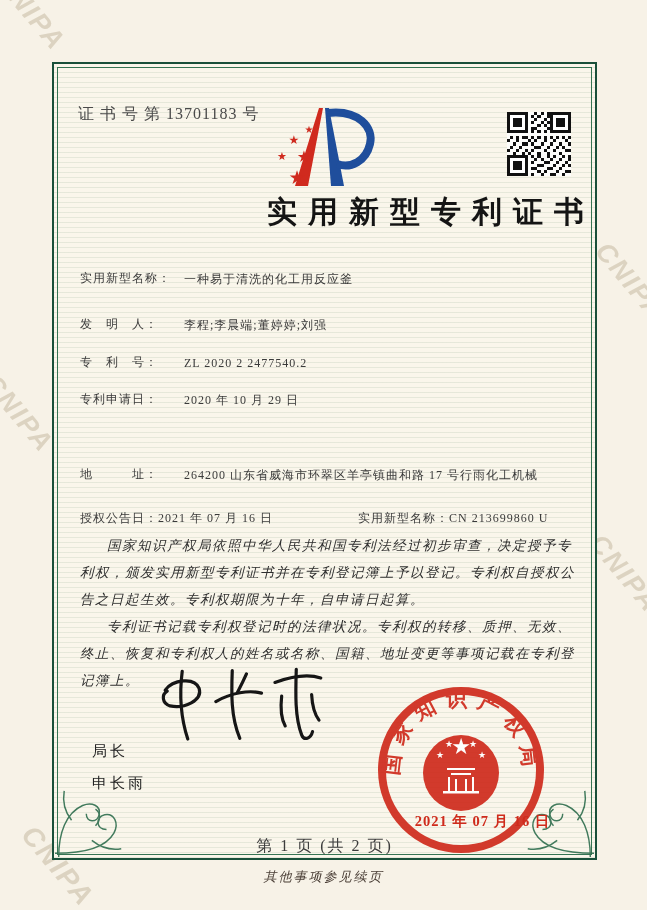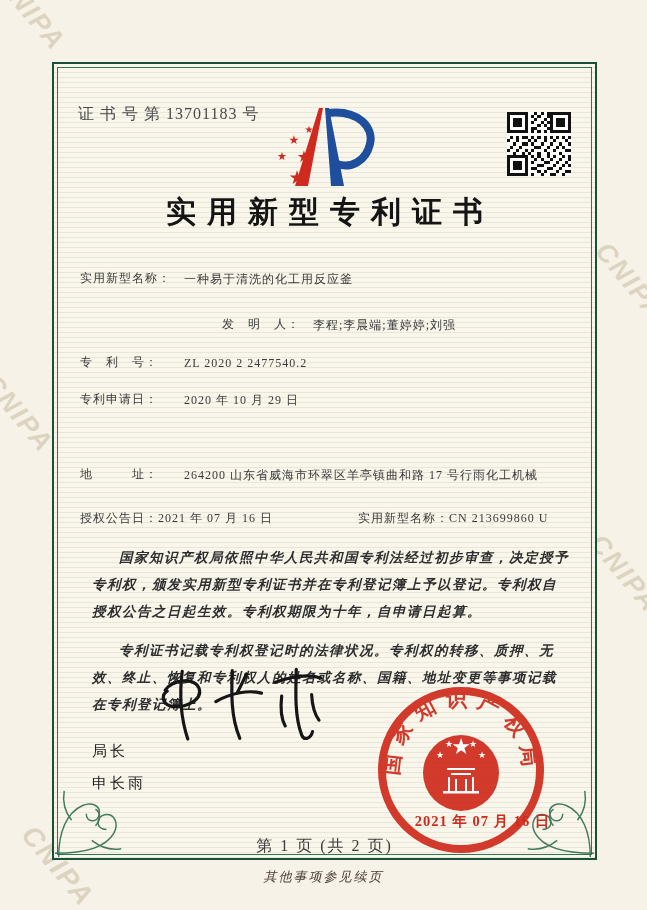--- a/index.html
+++ b/index.html
@@ -9,30 +9,30 @@
       font-weight:bold;font-style:italic;color:#cfc4ae;opacity:.65;
       transform:rotate(50deg);letter-spacing:2px;pointer-events:none;}
   .frame{position:absolute;left:52px;top:62px;width:541px;height:794px;
       border:2px solid #19503a;background:
       repeating-linear-gradient(0deg, rgba(125,158,128,.16) 0px, rgba(125,158,128,.16) 1px,
         rgba(0,0,0,0) 1px, rgba(0,0,0,0) 5px), #faf6eb;}
   .frame-inner{position:absolute;inset:3px;border:1px solid #35745352;border:1px solid #357453;pointer-events:none;}
   .cert-no{position:absolute;left:24px;top:40px;font-size:16px;color:#4a4a4a;letter-spacing:1px;}
   .logo{position:absolute;left:204px;top:36px;width:134px;height:92px;}
   .qr{position:absolute;left:453px;top:48px;width:64px;height:64px;background:#fdfdfb;}
-  .title{position:absolute;left:0;top:128px;width:100%;text-align:center;
+  .title{position:absolute;left:0;top:128px;width:100%;text-align:right;
       font-size:30px;font-weight:bold;color:#141414;letter-spacing:11px;text-indent:11px;}
   .field{position:absolute;left:26px;width:505px;font-size:12px;color:#3a3a3a;letter-spacing:1px;}
   .field .lbl{display:inline-block;min-width:104px;vertical-align:top;}
   .field .val{display:inline-block;vertical-align:top;line-height:1.65;}
   .val-addr{max-width:386px;}
   .grant2{position:absolute;left:278px;top:0;}
   .paras{position:absolute;left:26px;top:468px;width:502px;font-size:13.5px;color:#2e2e2e;
       line-height:2.0;letter-spacing:1.5px;font-style:italic;}
-  .paras p{margin:12px;text-indent:2em;font-weight:bold;}
+  .paras p{margin:0;text-indent:2em;}
   .signoff{position:absolute;left:38px;top:672px;font-size:15px;color:#222;letter-spacing:3px;line-height:2.1;}
   .signature{position:absolute;left:96px;top:592px;transform:rotate(-3deg);}
   .seal{position:absolute;left:321px;top:620px;width:172px;height:172px;opacity:.92;}
   .seal-date{position:absolute;left:336px;top:748px;width:185px;text-align:center;
       font-size:14.5px;color:#cf2b1c;letter-spacing:1px;font-weight:bold;}
   .page-no{position:absolute;left:0;top:772px;width:100%;text-align:center;
       font-size:16px;color:#3c3c3c;letter-spacing:2px;}
   .cont-note{position:absolute;left:0;top:868px;width:647px;text-align:center;
       font-size:13px;color:#4c4038;letter-spacing:2px;font-style:italic;}
   .corner{position:absolute;bottom:1px;width:92px;height:92px;}
@@ -98,21 +98,21 @@
         <rect x="1" y="15" width="5" height="5" fill="#fff"></rect>
         <rect x="2" y="16" width="3" height="3" fill="#111"></rect>
       <path fill="#111" d="M9 0h1v1h-1zM11 0h1v1h-1zM13 0h1v1h-1zM8 1h1v1h-1zM10 1h1v1h-1zM13 1h1v1h-1zM9 2h1v1h-1zM12 2h1v1h-1zM8 3h1v1h-1zM11 3h1v1h-1zM13 3h1v1h-1zM10 4h1v1h-1zM12 4h1v1h-1zM8 5h1v1h-1zM9 5h1v1h-1zM13 5h1v1h-1zM8 6h1v1h-1zM10 6h1v1h-1zM12 6h1v1h-1zM1 8h1v1h-1zM3 8h1v1h-1zM5 8h1v1h-1zM6 8h1v1h-1zM8 8h1v1h-1zM10 8h1v1h-1zM12 8h1v1h-1zM14 8h1v1h-1zM16 8h1v1h-1zM18 8h1v1h-1zM20 8h1v1h-1zM0 9h1v1h-1zM3 9h1v1h-1zM7 9h1v1h-1zM9 9h1v1h-1zM12 9h1v1h-1zM15 9h1v1h-1zM19 9h1v1h-1zM2 10h1v1h-1zM5 10h1v1h-1zM6 10h1v1h-1zM8 10h1v1h-1zM11 10h1v1h-1zM14 10h1v1h-1zM17 10h1v1h-1zM20 10h1v1h-1zM1 11h1v1h-1zM4 11h1v1h-1zM9 11h1v1h-1zM10 11h1v1h-1zM13 11h1v1h-1zM16 11h1v1h-1zM18 11h1v1h-1zM0 12h1v1h-1zM3 12h1v1h-1zM6 12h1v1h-1zM8 12h1v1h-1zM12 12h1v1h-1zM15 12h1v1h-1zM19 12h1v1h-1zM20 12h1v1h-1zM2 13h1v1h-1zM5 13h1v1h-1zM7 13h1v1h-1zM10 13h1v1h-1zM13 13h1v1h-1zM17 13h1v1h-1zM8 14h1v1h-1zM10 14h1v1h-1zM13 14h1v1h-1zM15 14h1v1h-1zM18 14h1v1h-1zM20 14h1v1h-1zM9 15h1v1h-1zM11 15h1v1h-1zM14 15h1v1h-1zM17 15h1v1h-1zM20 15h1v1h-1zM8 16h1v1h-1zM12 16h1v1h-1zM13 16h1v1h-1zM16 16h1v1h-1zM19 16h1v1h-1zM10 17h1v1h-1zM11 17h1v1h-1zM15 17h1v1h-1zM18 17h1v1h-1zM20 17h1v1h-1zM8 18h1v1h-1zM9 18h1v1h-1zM13 18h1v1h-1zM14 18h1v1h-1zM17 18h1v1h-1zM10 19h1v1h-1zM12 19h1v1h-1zM16 19h1v1h-1zM19 19h1v1h-1zM20 19h1v1h-1zM8 20h1v1h-1zM11 20h1v1h-1zM14 20h1v1h-1zM15 20h1v1h-1zM18 20h1v1h-1z"></path>
     </svg>
 
     <div class="title">实用新型专利证书</div>
 
     <div class="field" style="top:206px;">
       <span class="lbl">实用新型名称：</span><span class="val">一种易于清洗的化工用反应釜</span>
     </div>
-    <div class="field" style="top:252px;text-align:center;">
+    <div class="field" style="top:252px;">
       <span class="lbl">发　明　人：</span><span class="val">李程;李晨端;董婷婷;刘强</span>
     </div>
     <div class="field" style="top:290px;">
       <span class="lbl">专　利　号：</span><span class="val">ZL 2020 2 2477540.2</span>
     </div>
     <div class="field" style="top:327px;">
       <span class="lbl">专利申请日：</span><span class="val">2020 年 10 月 29 日</span>
     </div>
     <div class="field" style="top:402px;">
       <span class="lbl">地　　　址：</span><span class="val val-addr">264200 山东省威海市环翠区羊亭镇曲和路 17 号行雨化工机械</span>

